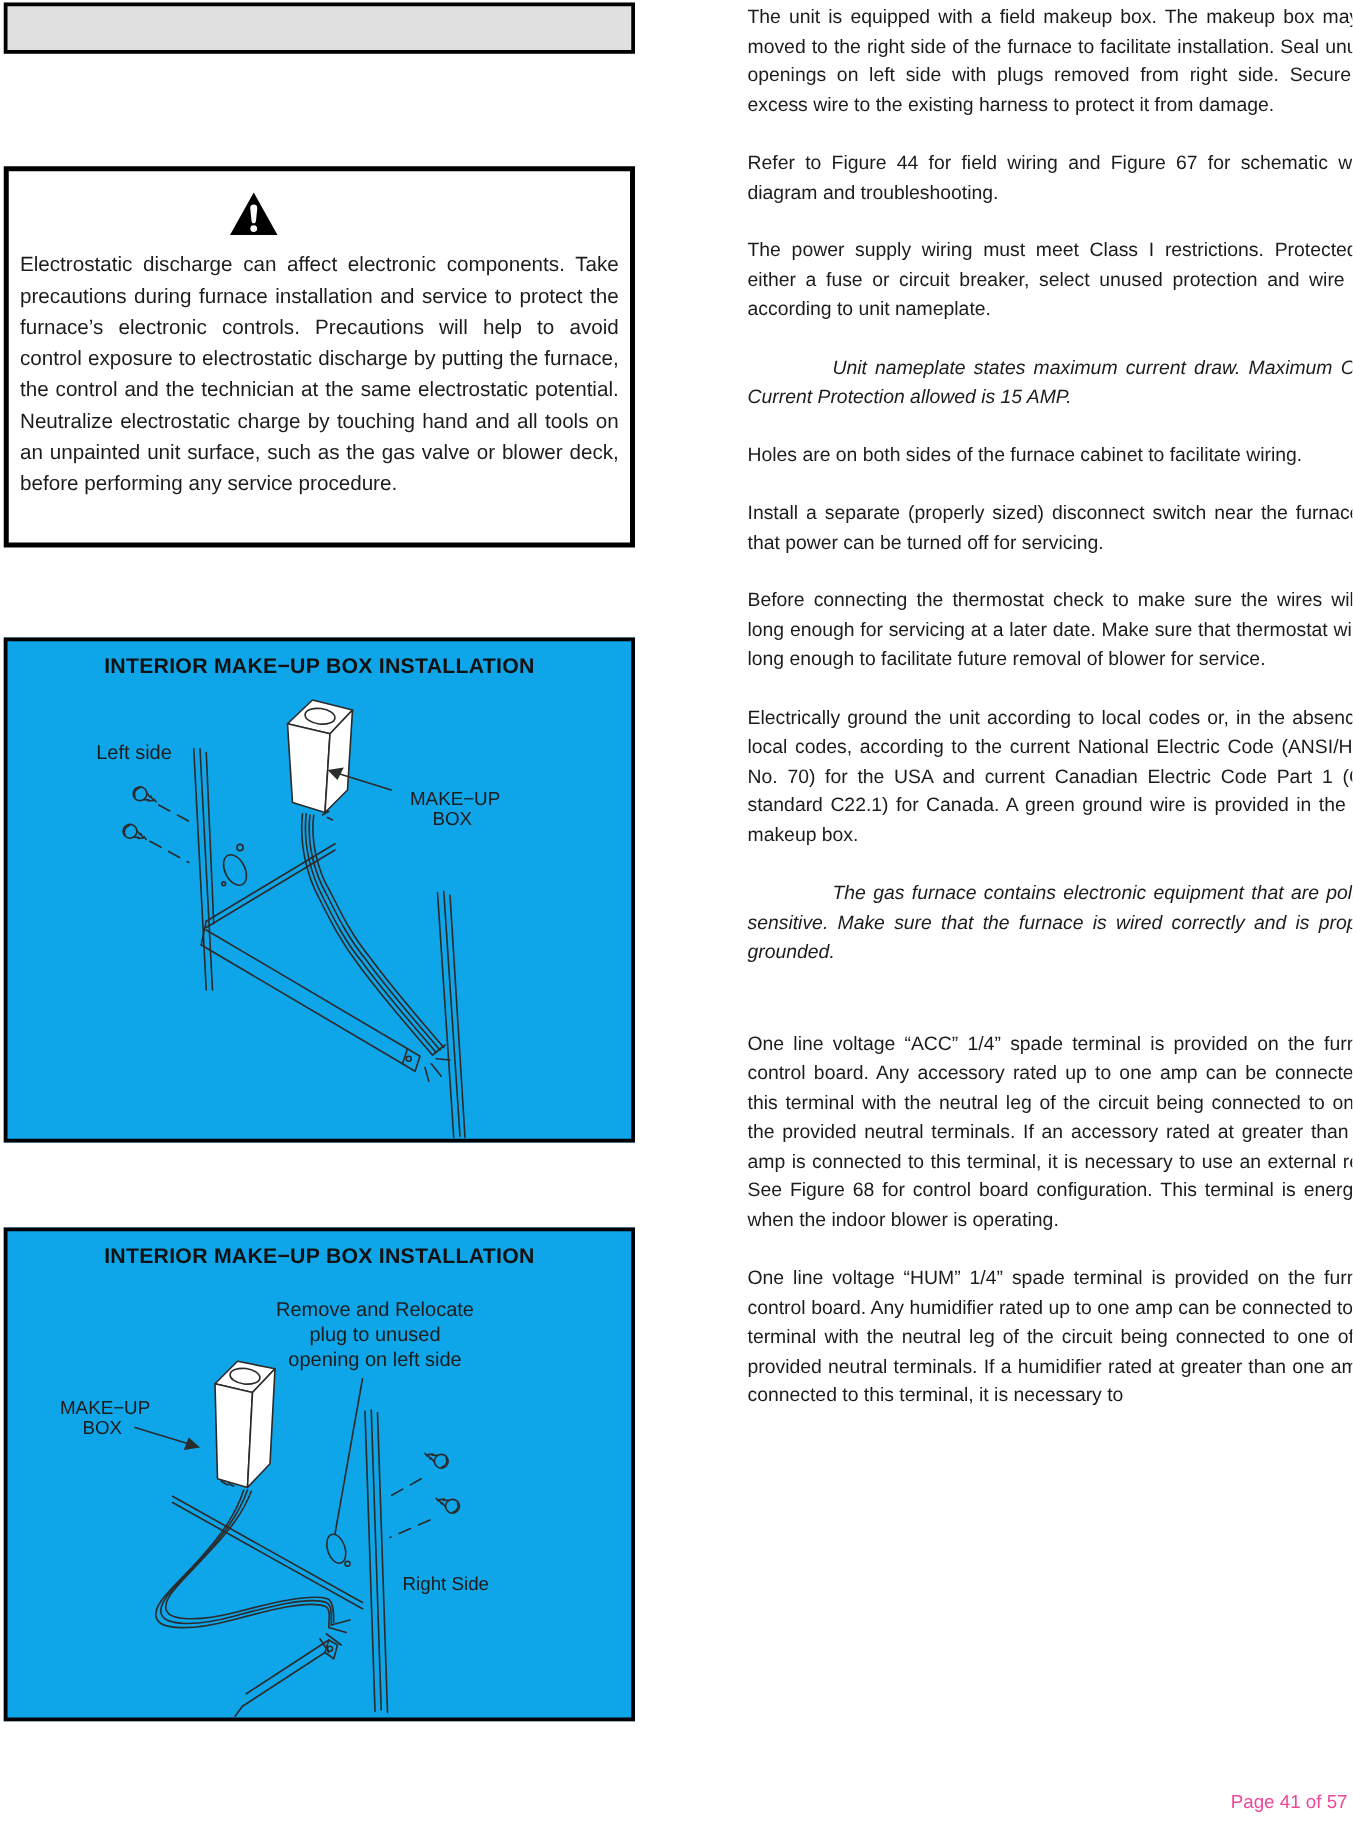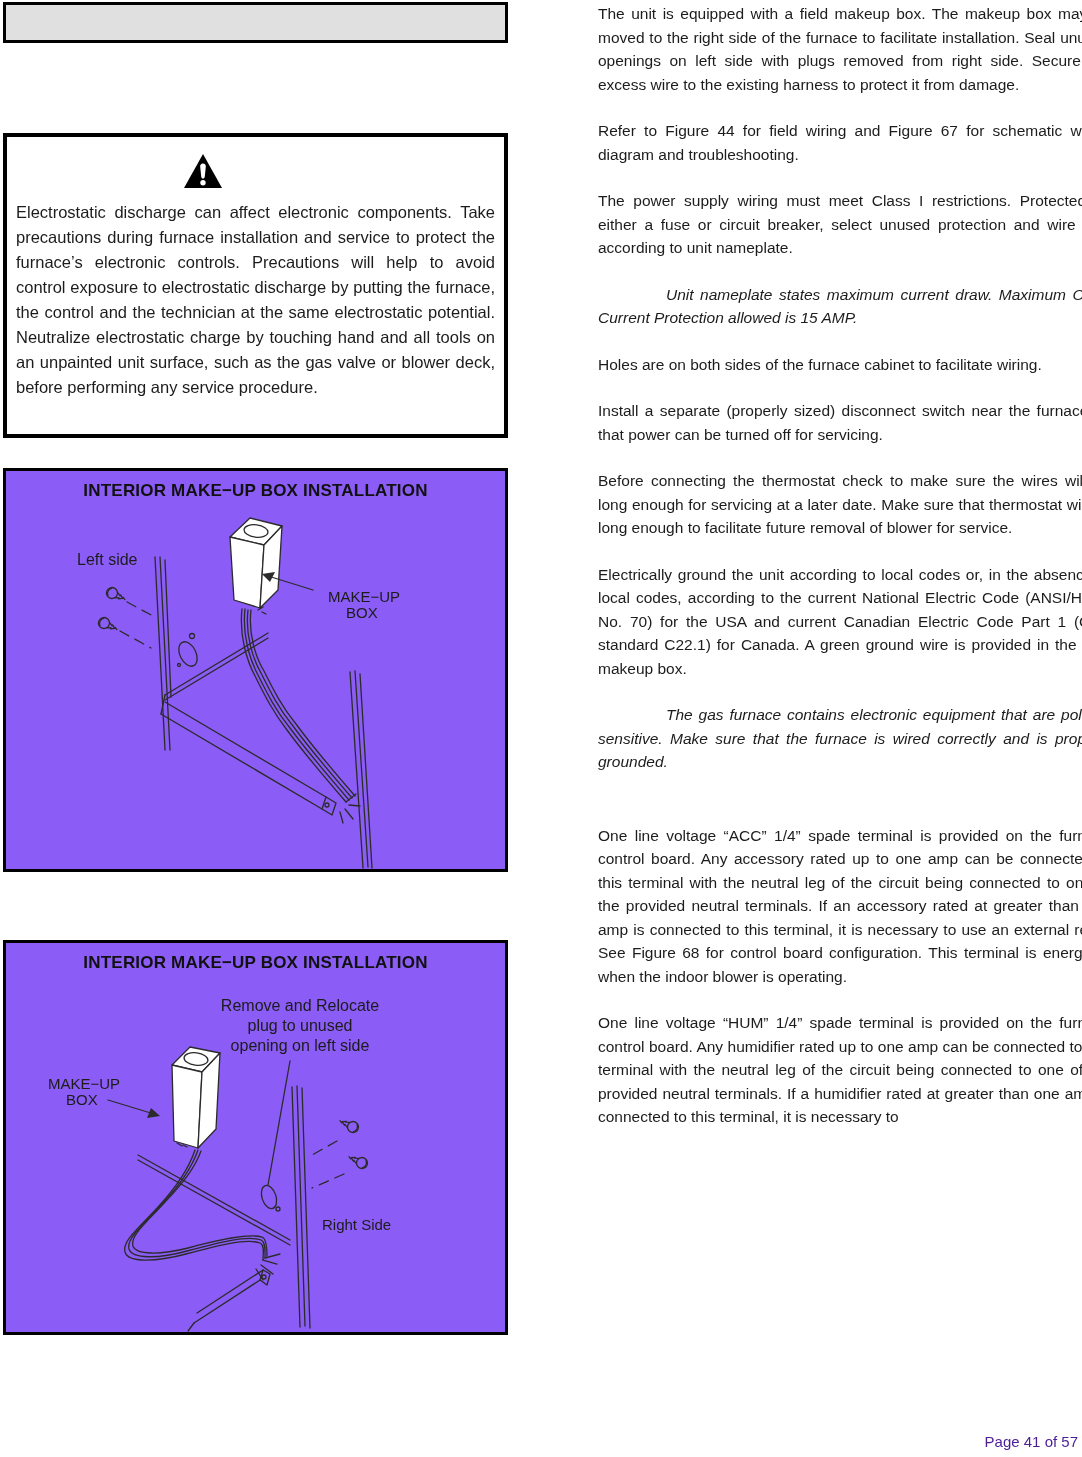--- a/index.html
+++ b/index.html
@@ -16,21 +16,21 @@
     position:absolute; left:3px; top:133px; width:505px; height:305px;
     box-sizing:border-box; border:4px solid #000; background:#fff;padding-left:48px;
   }
   .warning-icon { position:absolute; left:176px; top:16px; width:40px; height:38px; }
   .warning-text {
     position:absolute; left:9px; top:63px; width:479px;
     font-size:16.5px; line-height:25px; text-align:justify; color:#1c1c1c;
   }
   .figure-box {
     position:absolute; left:3px; width:505px; box-sizing:border-box;
-    border:3px solid #000; background:#8b5cf6;
+    border:3px solid #000; background:#0ea5e9;margin-top:42px;
   }
   #figure-top    { top:468px; height:404px; }
   #figure-bottom { top:940px; height:395px; }
   .figure-title {
     position:absolute; left:0; right:0; top:10px; text-align:center;
     font-weight:bold; font-size:17px; letter-spacing:0.2px; color:#111; z-index:2;
   }
   .figure-art { position:absolute; left:0; top:0; z-index:1; }
   .figure-art path, .figure-art line, .figure-art ellipse, .figure-art circle, .figure-art polyline
     { fill:none; stroke:#2b2b2b; stroke-width:1.3; stroke-linecap:round; stroke-linejoin:round; }
@@ -42,21 +42,21 @@
   .lbl15 { font-size:15px; }
   
   .right-col { position:absolute; left:598px; top:2px; width:513px; }
   .right-col p {
     margin:0 0 23px 0; font-size:15.5px; line-height:23.5px;
     text-align:justify; color:#1c1c1c;
   }
   .right-col p.italic { font-style:italic; text-indent:68px; }
   .right-col p.gap-large { margin-top:50px; }
   .footer {
-    position:absolute; top:1433px; right:4px; font-size:15px; color:#4c1d95;
+    position:absolute; top:1433px; right:4px; font-size:15px; color:#ec4899;
   }
 </style>
 </head>
 <body>
 
 <div class="page">
 
   <div class="gray-box"></div>
 
   <div class="warning-box">

